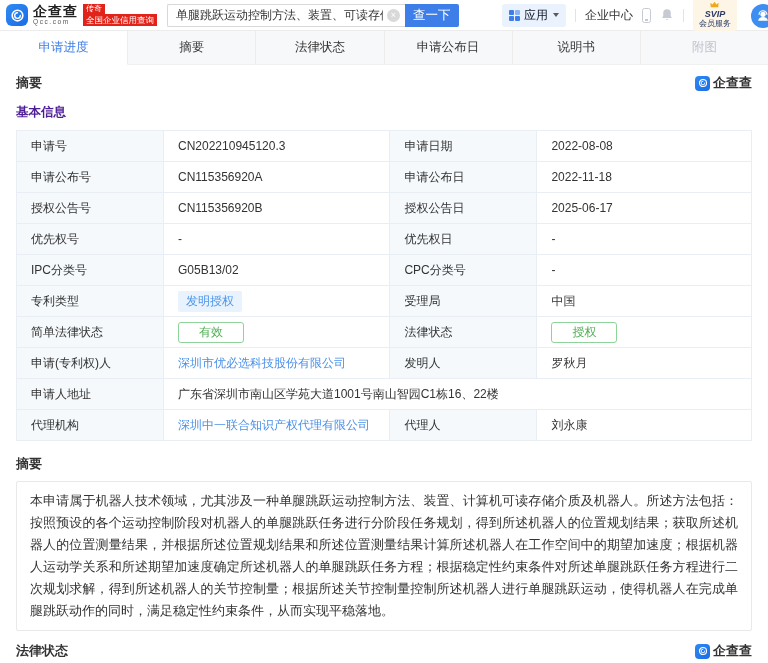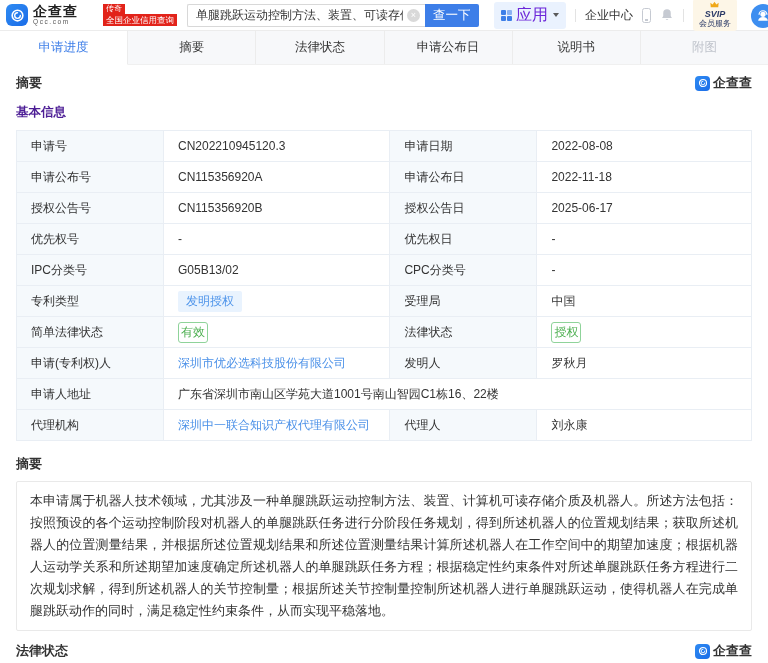--- a/index.html
+++ b/index.html
@@ -9,40 +9,40 @@
 
   
   .top-header { height:30px; display:flex; align-items:center; padding:0 8px 0 6px; position:relative; }
   .brand { display:flex; align-items:center; gap:5px; cursor:pointer; }
   .brand-ic { width:22px; height:22px; border-radius:6px; background:linear-gradient(135deg,#2f8bf2,#1a6ce8);
     display:flex; align-items:center; justify-content:center; }
   .brand-ic svg { width:15px; height:15px; }
   .brand-txt { display:flex; flex-direction:column; line-height:1; }
   .brand-name { font-size:14px; font-weight:700; color:#222; letter-spacing:1px; }
   .brand-domain { font-size:6.5px; color:#555; letter-spacing:1.6px; margin-top:1px; }
-  .brand-badge { display:flex; flex-direction:column; margin-left:20px; line-height:1;text-align:center; }
+  .brand-badge { display:flex; flex-direction:column; margin-left:0; line-height:1;text-align:center; }
   .badge-top { align-self:flex-start; background:#e2231a; color:#fff; font-size:8px; padding:1px 3px 1px; }
   .badge-bottom { background:#e2231a; color:#fff; font-size:8.5px; padding:2px 3px; white-space:nowrap; }
 
   .search-wrap { display:flex; align-items:center; margin-left:10px; }
   .search-box { position:relative; }
   .search-input { width:238px; height:23px; border:1px solid #d8d8d8; border-right:none; border-radius:2px 0 0 2px;
     font-size:12px; color:#333; padding:0 22px 0 8px; outline:none; font-family:inherit; }
   .clear-ic { position:absolute; right:5px; top:5px; width:13px; height:13px; border-radius:50%;
     background:#d9d9d9; color:#fff; font-size:9px; line-height:13px; text-align:center; cursor:pointer; }
   .search-btn { height:23px; padding:0 8px; background:#3d7ee8; color:#fff; font-size:12.5px; border:none;
     border-radius:0 2px 2px 0; cursor:pointer; font-family:inherit; }
 
   .hdr-right { display:flex; align-items:center; margin-left:auto; gap:9px; }
   .apps-chip { display:flex; align-items:center; gap:4px; background:#eaf2fe; border-radius:3px;
     padding:3px 7px; cursor:pointer; }
   .grid-ic { width:11px; height:11px; display:grid; grid-template-columns:5px 5px; grid-template-rows:5px 5px; gap:1px; }
   .grid-ic i { background:#3d7ee8; border-radius:1px; }
   .grid-ic i:nth-child(2){ opacity:.55; }
-  .apps-label { font-size:16px; color:#6d28d9; }
+  .apps-label { font-size:12px; color:#0f172a; }
   .caret { width:0; height:0; border-left:3.5px solid transparent; border-right:3.5px solid transparent;
     border-top:4.5px solid #5a5a5a; margin-left:1px; }
   .v-div { width:1px; height:13px; background:#e3e3e3; }
   .nav-link { font-size:12px; color:#333; cursor:pointer; white-space:nowrap; }
   .phone-ic { width:9px; height:15px; border:1.3px solid #c6cad2; border-radius:2.5px; position:relative; cursor:pointer; }
   .phone-ic:after { content:""; position:absolute; bottom:1px; left:2px; right:2px; height:1.3px; background:#c6cad2; }
   .bell-ic { cursor:pointer; display:flex; }
   .svip-badge { display:flex; flex-direction:column; align-items:center; background:#fdf6e7; border-radius:3px;
     padding:2px 6px; line-height:1.1; cursor:pointer; }
   .svip-row { display:flex; align-items:center; gap:2px;flex-direction:column; }
@@ -73,21 +73,21 @@
 
   table.info { width:100%; border-collapse:collapse; table-layout:fixed; }
   table.info td { border:1px solid #e9eef4; height:31px; font-size:12px; padding:0 10px 0 14px;
     vertical-align:middle; color:#333; }
   td.lab { background:#f5f9fc; width:20%; }
   td.val { background:#fff; }
   td.v1 { width:30.8%; } td.v2 { width:29.2%; }
   .link { color:#4a90e8; cursor:pointer; }
   .tag-blue { display:inline-block; background:#e9f3fe; color:#4e94ea; font-size:12px; padding:2px 8px; border-radius:2px; }
   .tag-green { display:inline-block; border:1px solid #8fd39a; color:#4caf50; font-size:12px;
-    padding:1px 2px; border-radius:3px; background:#fff; }
+    padding:1px 20px; border-radius:3px; background:#fff; }
 
   .abs-title { font-size:13px; font-weight:700; margin-top:14px; }
   .abs-box { margin-top:8px; border:1px solid #e9e9e9; border-radius:2px; padding:8px 13px;
     font-size:13px; line-height:22px; color:#333; text-align:justify; }
 
   .legal-row { margin-top:11px; }
   .timeline-box { margin-top:8px; border:1px solid #e9e9e9; border-radius:2px; height:70px; padding:17px 0 0 18px; position:relative; }
   .tl-item { position:relative; padding-left:20px; }
   .tl-dot { position:absolute; left:0; top:4px; width:7px; height:7px; border-radius:50%; background:#3d7ee8; }
   .tl-date { font-size:12px; color:#999; }

